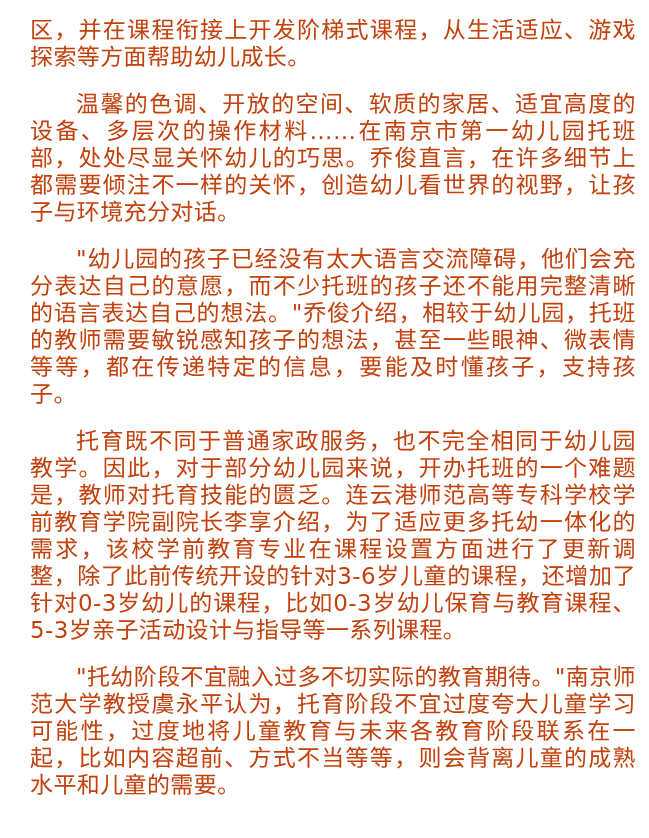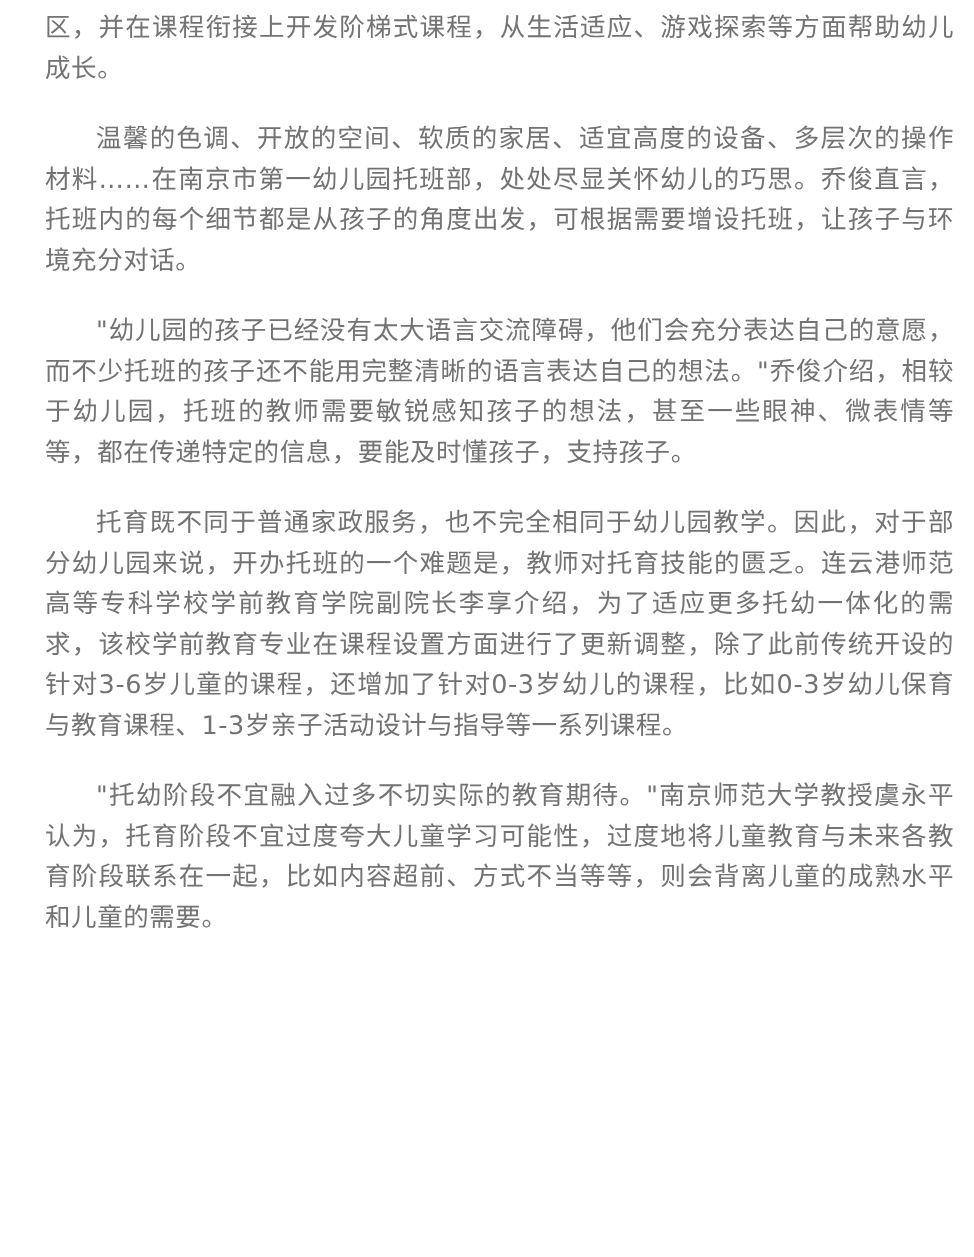--- a/index.html
+++ b/index.html
@@ -8,39 +8,39 @@
     background: #ffffff;
   }
   body {
     width: 649px;
     height: 838px;
     overflow: hidden;
   }
   .article-body {
     box-sizing: border-box;
     width: 649px;
-    padding: 6px 13px 0 30px;
+    padding: 17px 13px 0 30px;
     font-family: "DejaVu Sans", "Liberation Sans", sans-serif;
-    font-size: 17px;
+    font-size: 23px;
     line-height: 27px;
     letter-spacing: 0.38px;
-    color: #737373;
+    color: #c2410c;
     text-align: justify;
   }
   .article-body p {
     margin: 0 0 20px 0;
     text-indent: 2em;
     word-break: break-all;
   }
   .article-body p.continuation {
     text-indent: 0;
   }
 </style>
 </head>
 <body>
 
 <div class="article-body">
   <p class="continuation">区，并在课程衔接上开发阶梯式课程，从生活适应、游戏探索等方面帮助幼儿成长。</p>
-  <p>温馨的色调、开放的空间、软质的家居、适宜高度的设备、多层次的操作材料……在南京市第一幼儿园托班部，处处尽显关怀幼儿的巧思。乔俊直言，托班内的每个细节都是从孩子的角度出发，可根据需要增设托班，让孩子与环境充分对话。</p>
+  <p>温馨的色调、开放的空间、软质的家居、适宜高度的设备、多层次的操作材料……在南京市第一幼儿园托班部，处处尽显关怀幼儿的巧思。乔俊直言，在许多细节上都需要倾注不一样的关怀，创造幼儿看世界的视野，让孩子与环境充分对话。</p>
   <p>"幼儿园的孩子已经没有太大语言交流障碍，他们会充分表达自己的意愿，而不少托班的孩子还不能用完整清晰的语言表达自己的想法。"乔俊介绍，相较于幼儿园，托班的教师需要敏锐感知孩子的想法，甚至一些眼神、微表情等等，都在传递特定的信息，要能及时懂孩子，支持孩子。</p>
-  <p>托育既不同于普通家政服务，也不完全相同于幼儿园教学。因此，对于部分幼儿园来说，开办托班的一个难题是，教师对托育技能的匮乏。连云港师范高等专科学校学前教育学院副院长李享介绍，为了适应更多托幼一体化的需求，该校学前教育专业在课程设置方面进行了更新调整，除了此前传统开设的针对3-6岁儿童的课程，还增加了针对0-3岁幼儿的课程，比如0-3岁幼儿保育与教育课程、1-3岁亲子活动设计与指导等一系列课程。</p>
+  <p>托育既不同于普通家政服务，也不完全相同于幼儿园教学。因此，对于部分幼儿园来说，开办托班的一个难题是，教师对托育技能的匮乏。连云港师范高等专科学校学前教育学院副院长李享介绍，为了适应更多托幼一体化的需求，该校学前教育专业在课程设置方面进行了更新调整，除了此前传统开设的针对3-6岁儿童的课程，还增加了针对0-3岁幼儿的课程，比如0-3岁幼儿保育与教育课程、5-3岁亲子活动设计与指导等一系列课程。</p>
   <p>"托幼阶段不宜融入过多不切实际的教育期待。"南京师范大学教授虞永平认为，托育阶段不宜过度夸大儿童学习可能性，过度地将儿童教育与未来各教育阶段联系在一起，比如内容超前、方式不当等等，则会背离儿童的成熟水平和儿童的需要。</p>
 </div>
 
 </body></html>

